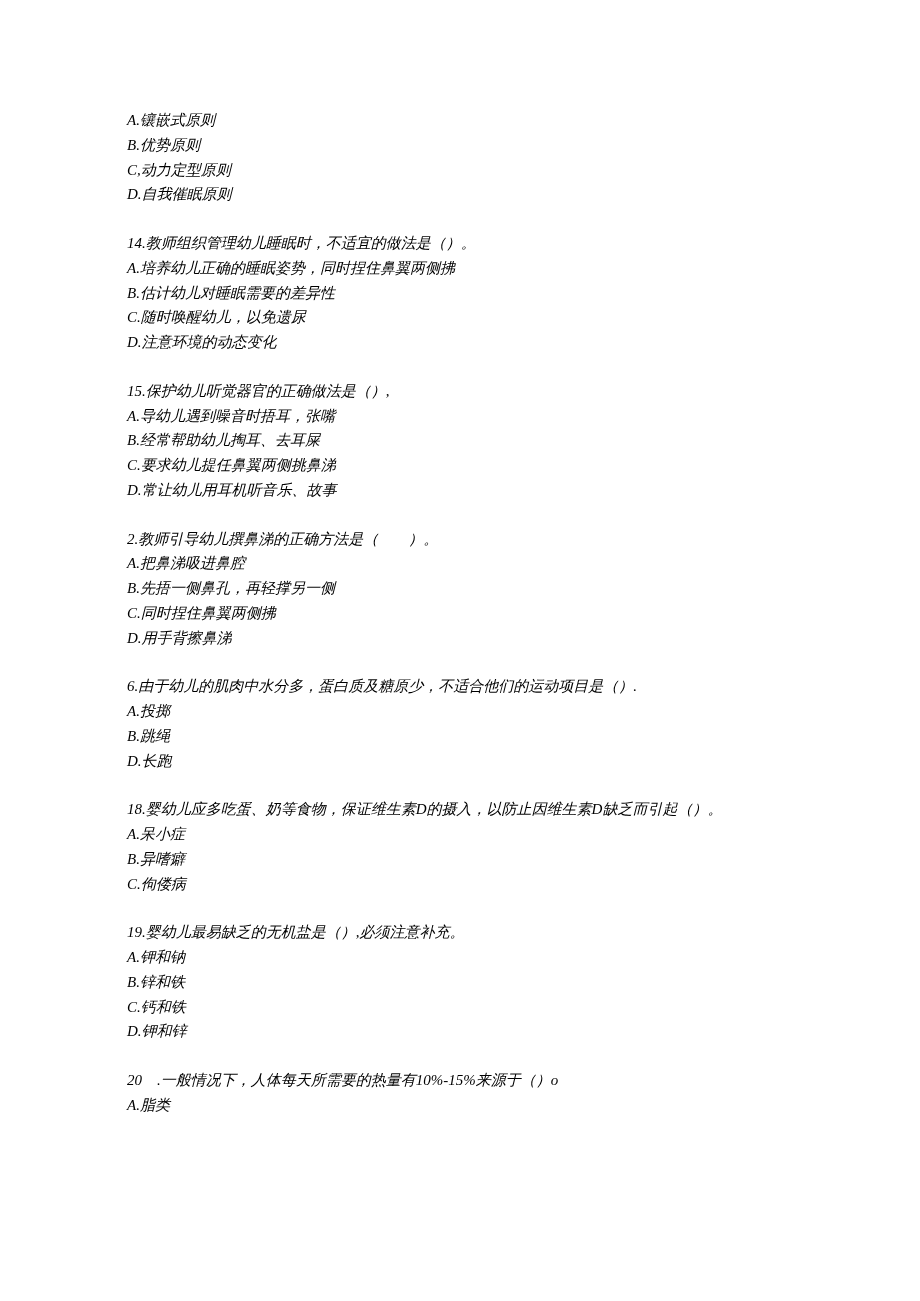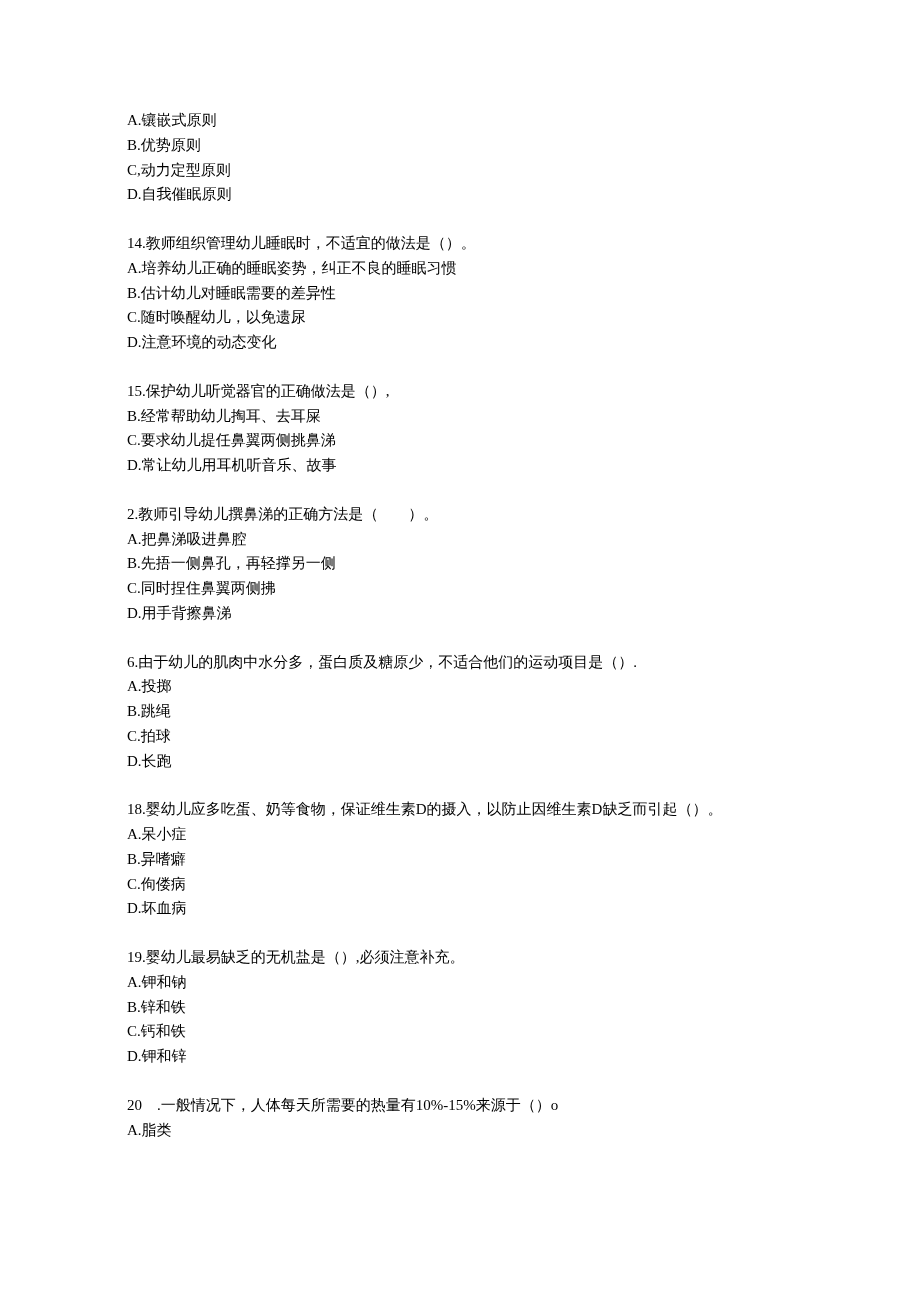--- a/index.html
+++ b/index.html
@@ -9,20 +9,21 @@
     font-family: "SimSun", "宋体", serif;
     font-size: 15px;
     color: #000000;
     line-height: 1.65;
   }
   .page {
     width: 920px;
     min-height: 1301px;
     padding: 108px 127px 60px 127px;
     box-sizing: border-box;
+    font-style: italic;
   }
   .question {
     margin-bottom: 24px;
   }
   .stem {
   }
   .option {
   }
 </style>
 </head>
@@ -32,55 +33,54 @@
 
   <div class="question">
     <div class="option">A.镶嵌式原则</div>
     <div class="option">B.优势原则</div>
     <div class="option">C,动力定型原则</div>
     <div class="option">D.自我催眠原则</div>
   </div>
 
   <div class="question">
     <div class="stem">14.教师组织管理幼儿睡眠时，不适宜的做法是（）。</div>
-    <div class="option">A.培养幼儿正确的睡眠姿势，纠正不良的睡眠习惯</div>
+    <div class="option">A.培养幼儿正确的睡眠姿势，同时捏住鼻翼两侧拂</div>
     <div class="option">B.估计幼儿对睡眠需要的差异性</div>
     <div class="option">C.随时唤醒幼儿，以免遗尿</div>
     <div class="option">D.注意环境的动态变化</div>
   </div>
 
   <div class="question">
     <div class="stem">15.保护幼儿听觉器官的正确做法是（）,</div>
+    <div class="option">A.导幼儿遇到噪音时捂耳，张嘴</div>
     <div class="option">B.经常帮助幼儿掏耳、去耳屎</div>
     <div class="option">C.要求幼儿提任鼻翼两侧挑鼻涕</div>
     <div class="option">D.常让幼儿用耳机听音乐、故事</div>
   </div>
 
   <div class="question">
     <div class="stem">2.教师引导幼儿撰鼻涕的正确方法是（　　）。</div>
     <div class="option">A.把鼻涕吸进鼻腔</div>
     <div class="option">B.先捂一侧鼻孔，再轻撑另一侧</div>
     <div class="option">C.同时捏住鼻翼两侧拂</div>
     <div class="option">D.用手背擦鼻涕</div>
   </div>
 
   <div class="question">
     <div class="stem">6.由于幼儿的肌肉中水分多，蛋白质及糖原少，不适合他们的运动项目是（）.</div>
     <div class="option">A.投掷</div>
     <div class="option">B.跳绳</div>
-    <div class="option">C.拍球</div>
     <div class="option">D.长跑</div>
   </div>
 
   <div class="question">
     <div class="stem">18.婴幼儿应多吃蛋、奶等食物，保证维生素D的摄入，以防止因维生素D缺乏而引起（）。</div>
     <div class="option">A.呆小症</div>
     <div class="option">B.异嗜癖</div>
     <div class="option">C.佝偻病</div>
-    <div class="option">D.坏血病</div>
   </div>
 
   <div class="question">
     <div class="stem">19.婴幼儿最易缺乏的无机盐是（）,必须注意补充。</div>
     <div class="option">A.钾和钠</div>
     <div class="option">B.锌和铁</div>
     <div class="option">C.钙和铁</div>
     <div class="option">D.钾和锌</div>
   </div>
 

